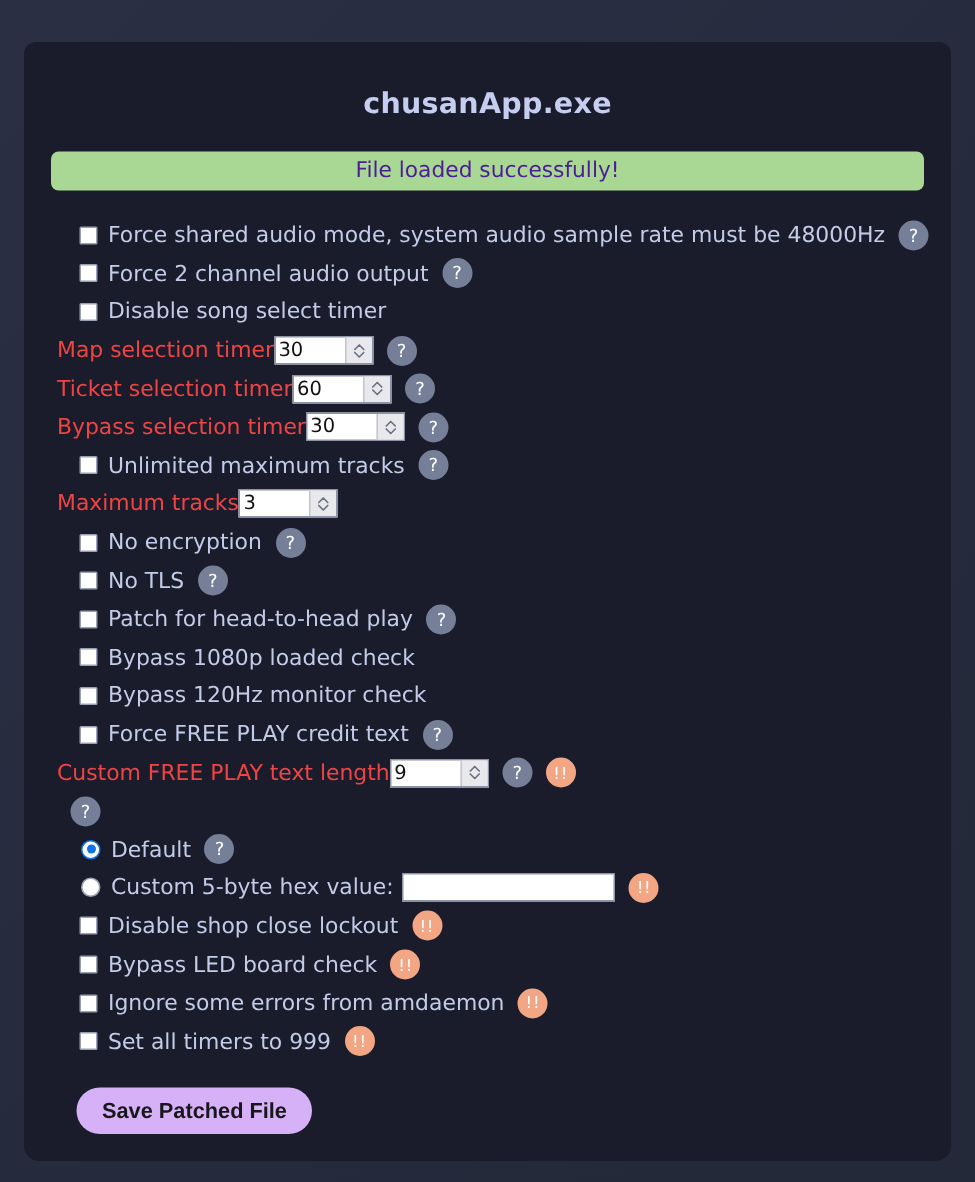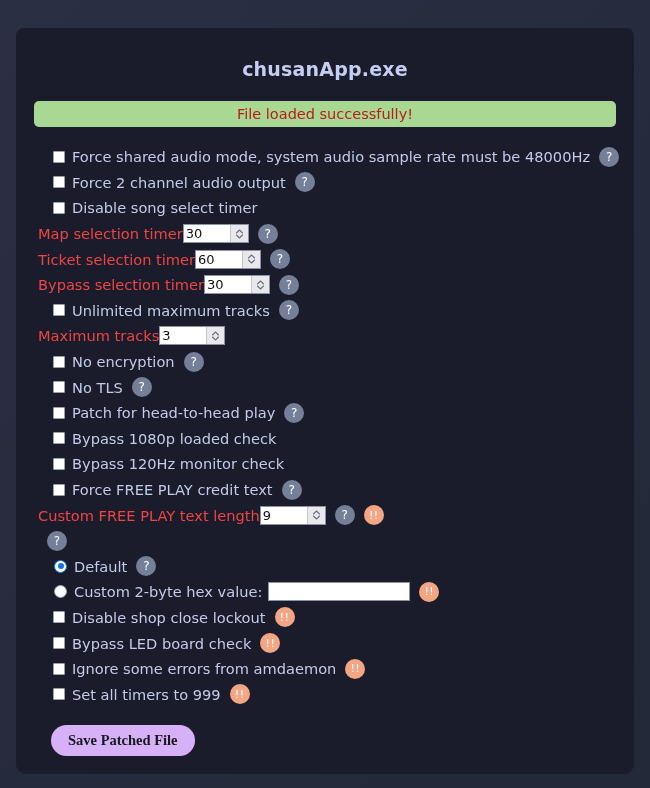--- a/index.html
+++ b/index.html
@@ -35,21 +35,21 @@
     font-size: 19px;
     font-weight: bold;
     margin-top: 30px;
     letter-spacing: 0.2px;
   }
   .banner {
     margin: 21px 18px 0 18px;
     height: 26px;
     background: #a8d894;
     border-radius: 5px;
-    color: #b91c1c;
+    color: #4c1d95;
     font-size: 14.5px;
     display: flex;
     align-items: center;
     justify-content: center;
   }
   .options {
     margin-top: 17px;
     padding-left: 22px;
   }
   .row {
@@ -159,21 +159,21 @@
     justify-content: center;
     height: 31px;
     padding: 0 17px;
     background: #d7b1f7;
     color: #17181c;
     font-size: 14.5px;
     font-weight: bold;
     border: none;
     border-radius: 16px;
     cursor: pointer;
-    font-family: Liberation Serif, serif;
+    font-family: Liberation Sans, sans-serif;
   }
 </style>
 </head>
 <body>
 
 <div id="root">
   <div class="panel">
 
     <div class="title">chusanApp.exe</div>
 
@@ -295,21 +295,21 @@
         <div class="row">
           <span class="badge help">?</span>
         </div>
         <div class="row">
           <span class="radio on"></span>
           <span class="lbl">Default</span>
           <span class="badge help">?</span>
         </div>
         <div class="row">
           <span class="radio"></span>
-          <span class="lbl">Custom 2-byte hex value:</span>
+          <span class="lbl">Custom 5-byte hex value:</span>
           <input class="hexinput" type="text" style="">
           <span class="badge warn">!!</span>
         </div>
         <div class="row">
           <span class="chk"></span>
           <span class="lbl">Disable shop close lockout</span>
           <span class="badge warn">!!</span>
         </div>
         <div class="row">
           <span class="chk"></span>

